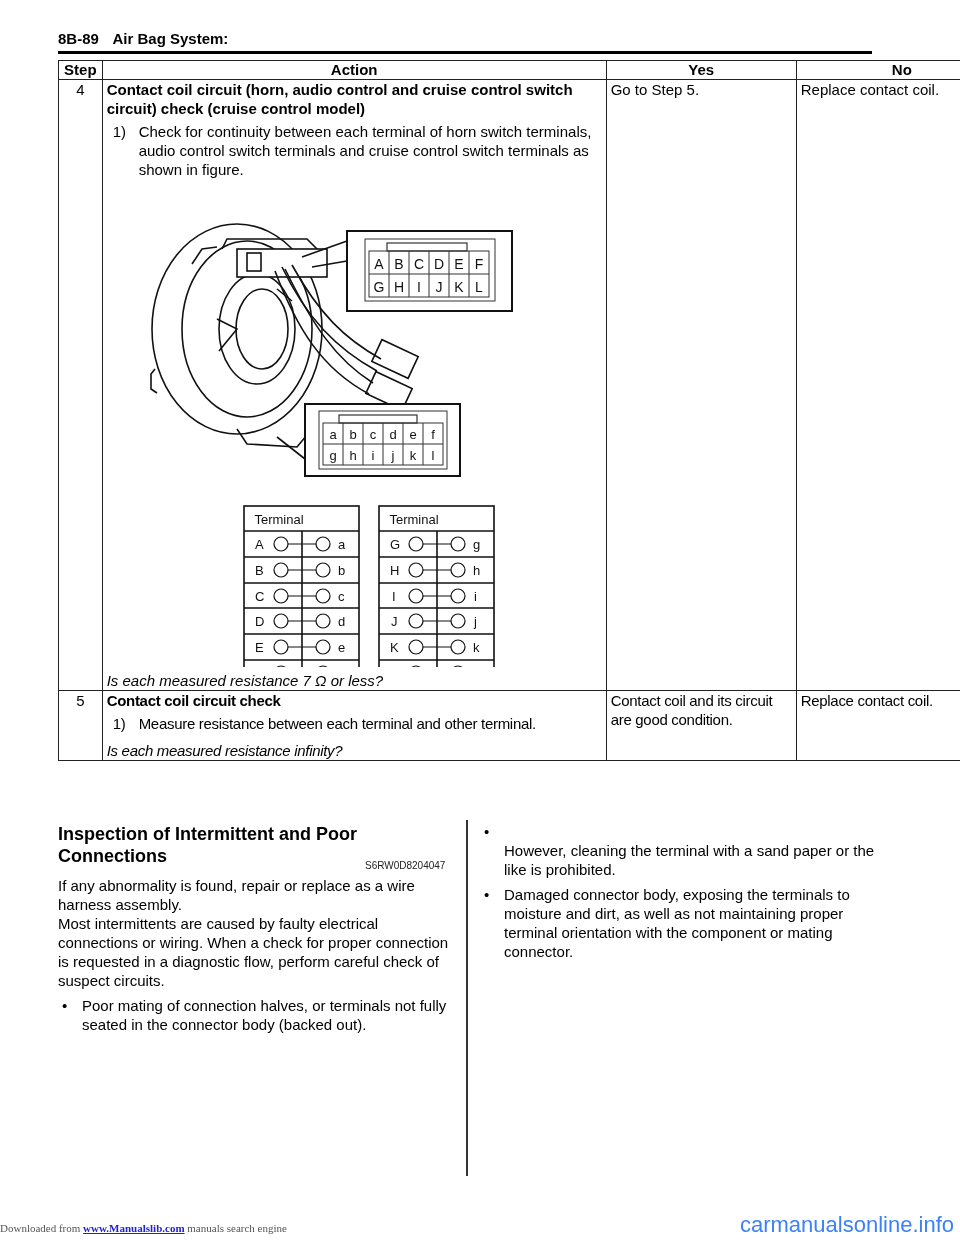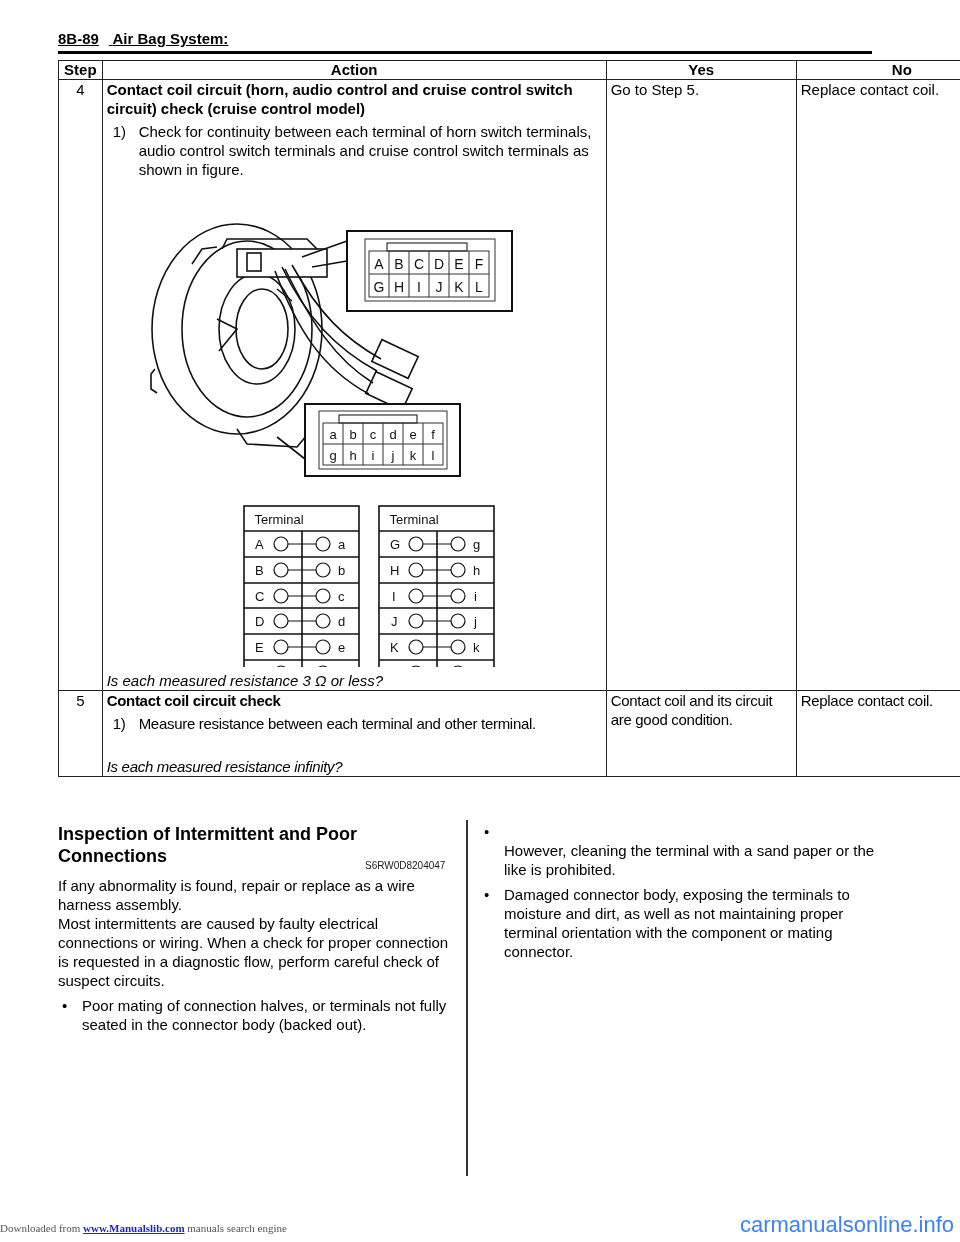--- a/index.html
+++ b/index.html
@@ -1,18 +1,18 @@
 <!DOCTYPE html>
 <html><head>
 <meta charset="utf-8">
 <style>
   html, body { margin: 0; padding: 0; background: #ffffff; }
   body { width: 960px; height: 1242px; position: relative; overflow: hidden;
          font-family: "Liberation Sans", sans-serif; color: #000; }
-  .header { position: absolute; left: 58px; top: 30px; font-size: 15px; font-weight: bold; text-decoration: underline; }
+  .header { position: absolute; left: 58px; top: 30px; font-size: 15px; font-weight: bold; }
   .header .num { margin-right: 10px; }
   .header-rule { position: absolute; left: 58px; top: 51px; width: 814px; height: 3px; background: #000; }
 
   table.steps { position: absolute; left: 58px; top: 60px; width: 950px; border-collapse: collapse;
                 font-size: 15px; line-height: 19px; }
   table.steps td, table.steps th { border: 1.5px solid #222; vertical-align: top; padding: 0 4px; }
   table.steps th { font-weight: bold; text-align: center; padding: 0; height: 18px; line-height: 18px; }
   .c-step { width: 36px; text-align: center; }
   .c-action { width: 418px; }
   .c-yes { width: 160px; }
@@ -230,34 +230,34 @@
             <text x="366" y="370">g</text>
                 <text x="366" y="396">h</text>
                 <text x="367" y="422">i</text>
             <text x="367" y="447">j</text>
                 <text x="366" y="473">k</text>
                 <text x="367" y="499">l</text>
           </g>
           <text x="453" y="520" font-family="Liberation Sans, sans-serif" font-size="9" text-anchor="end" fill="#222">I7RW01822113-01</text>
         </svg>
       </div>
-      <div class="question">Is each measured resistance 3 Ω or less?</div>
+      <div class="question">Is each measured resistance 7 Ω or less?</div>
     </td>
     <td>Go to Step 5.</td>
     <td>Replace contact coil.</td>
   </tr>
   <tr>
     <td class="step-num narrow">5</td>
     <td class="narrow">
       <div class="act-title">Contact coil circuit check</div>
       <div class="sub">
         <span class="n">1)</span>
         <span>Measure resistance between each terminal and other terminal.</span>
       </div>
-      <div class="question" style="margin-top:24px">Is each measured resistance infinity?</div>
+      <div class="question" style="margin-top:8px">Is each measured resistance infinity?</div>
     </td>
     <td class="narrow">Contact coil and its circuit are good condition.</td>
     <td class="narrow">Replace contact coil.</td>
   </tr>
 </tbody>
   </table>
 
 <div class="sec-title">Inspection of Intermittent and Poor Connections</div>
 <div class="sec-code">S6RW0D8204047</div>
 

